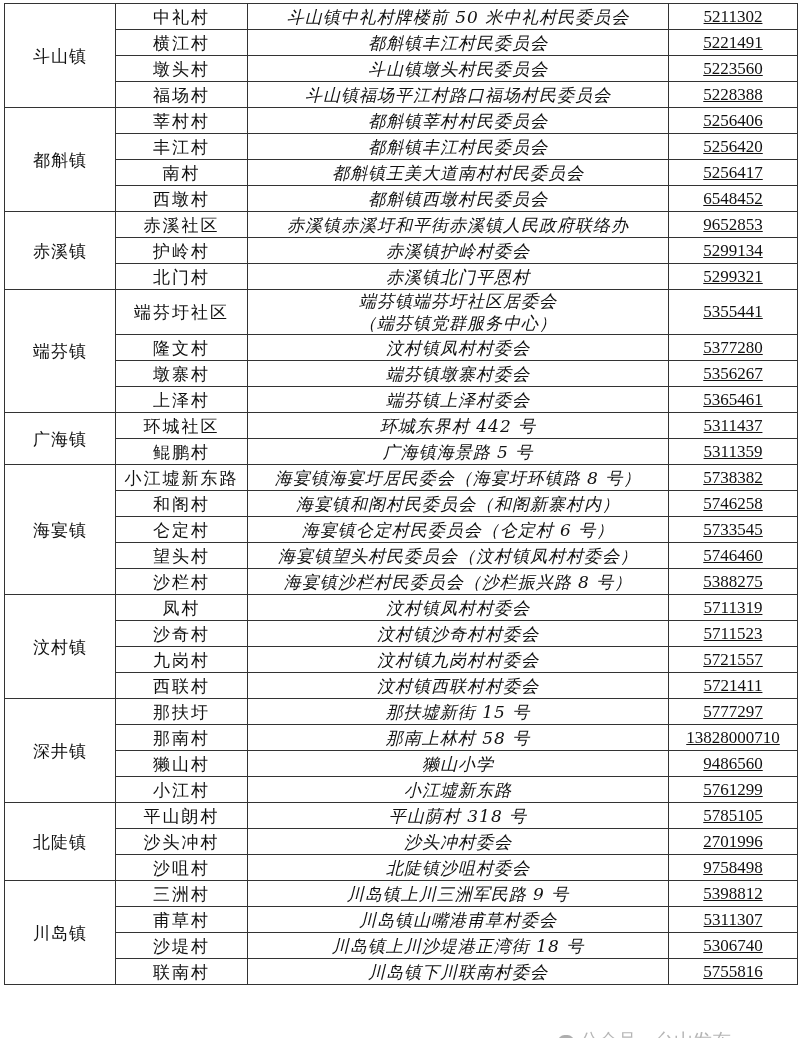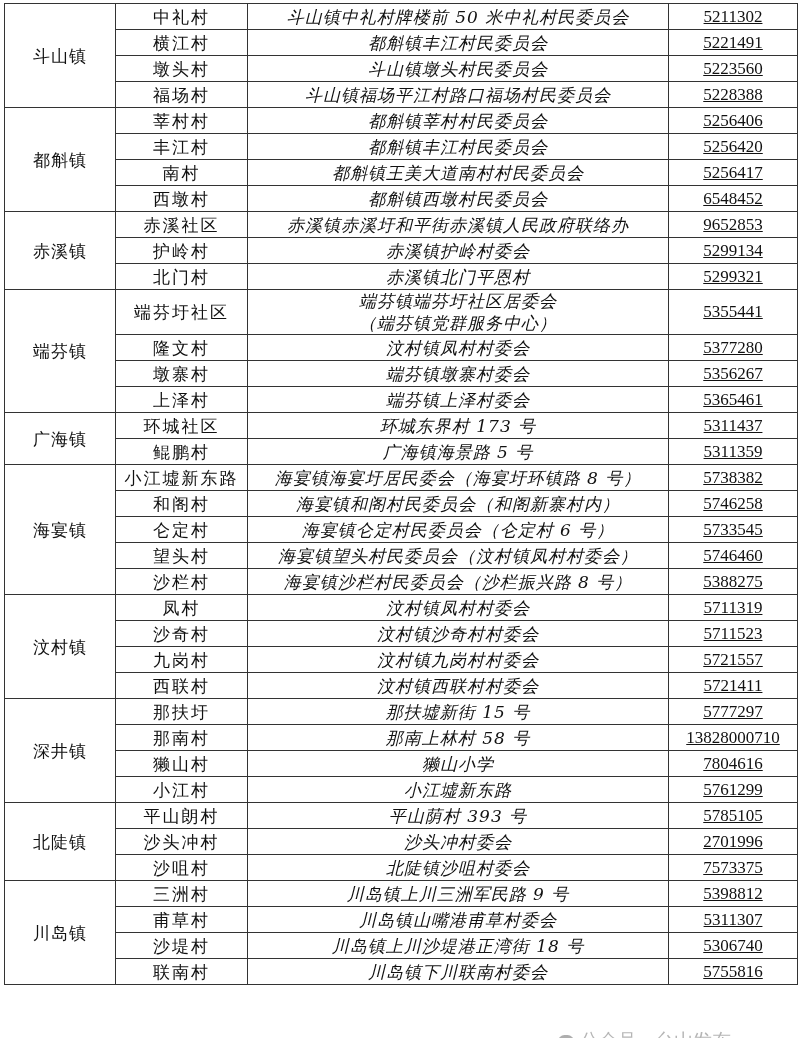--- a/index.html
+++ b/index.html
@@ -138,21 +138,21 @@
         <td class="village">上泽村</td>
         <td class="address">
           <span class="addr-line">端芬镇上泽村委会</span>
         </td>
         <td class="phone">5365461</td>
       </tr>
       <tr>
         <td class="town" rowspan="2">广海镇</td>
         <td class="village">环城社区</td>
         <td class="address">
-          <span class="addr-line">环城东界村 173 号</span>
+          <span class="addr-line">环城东界村 442 号</span>
         </td>
         <td class="phone">5311437</td>
       </tr>
       <tr>
         <td class="village">鲲鹏村</td>
         <td class="address">
           <span class="addr-line">广海镇海景路 5 号</span>
         </td>
         <td class="phone">5311359</td>
       </tr>
@@ -234,50 +234,50 @@
         <td class="address">
           <span class="addr-line">那南上林村 58 号</span>
         </td>
         <td class="phone">13828000710</td>
       </tr>
       <tr>
         <td class="village">獭山村</td>
         <td class="address">
           <span class="addr-line">獭山小学</span>
         </td>
-        <td class="phone">7804616</td>
+        <td class="phone">9486560</td>
       </tr>
       <tr>
         <td class="village">小江村</td>
         <td class="address">
           <span class="addr-line">小江墟新东路</span>
         </td>
         <td class="phone">5761299</td>
       </tr>
       <tr>
         <td class="town" rowspan="3">北陡镇</td>
         <td class="village">平山朗村</td>
         <td class="address">
-          <span class="addr-line">平山荫村 393 号</span>
+          <span class="addr-line">平山荫村 318 号</span>
         </td>
         <td class="phone">5785105</td>
       </tr>
       <tr>
         <td class="village">沙头冲村</td>
         <td class="address">
           <span class="addr-line">沙头冲村委会</span>
         </td>
         <td class="phone">2701996</td>
       </tr>
       <tr>
         <td class="village">沙咀村</td>
         <td class="address">
           <span class="addr-line">北陡镇沙咀村委会</span>
         </td>
-        <td class="phone">7573375</td>
+        <td class="phone">9758498</td>
       </tr>
       <tr>
         <td class="town" rowspan="4">川岛镇</td>
         <td class="village">三洲村</td>
         <td class="address">
           <span class="addr-line">川岛镇上川三洲军民路 9 号</span>
         </td>
         <td class="phone">5398812</td>
       </tr>
       <tr>

